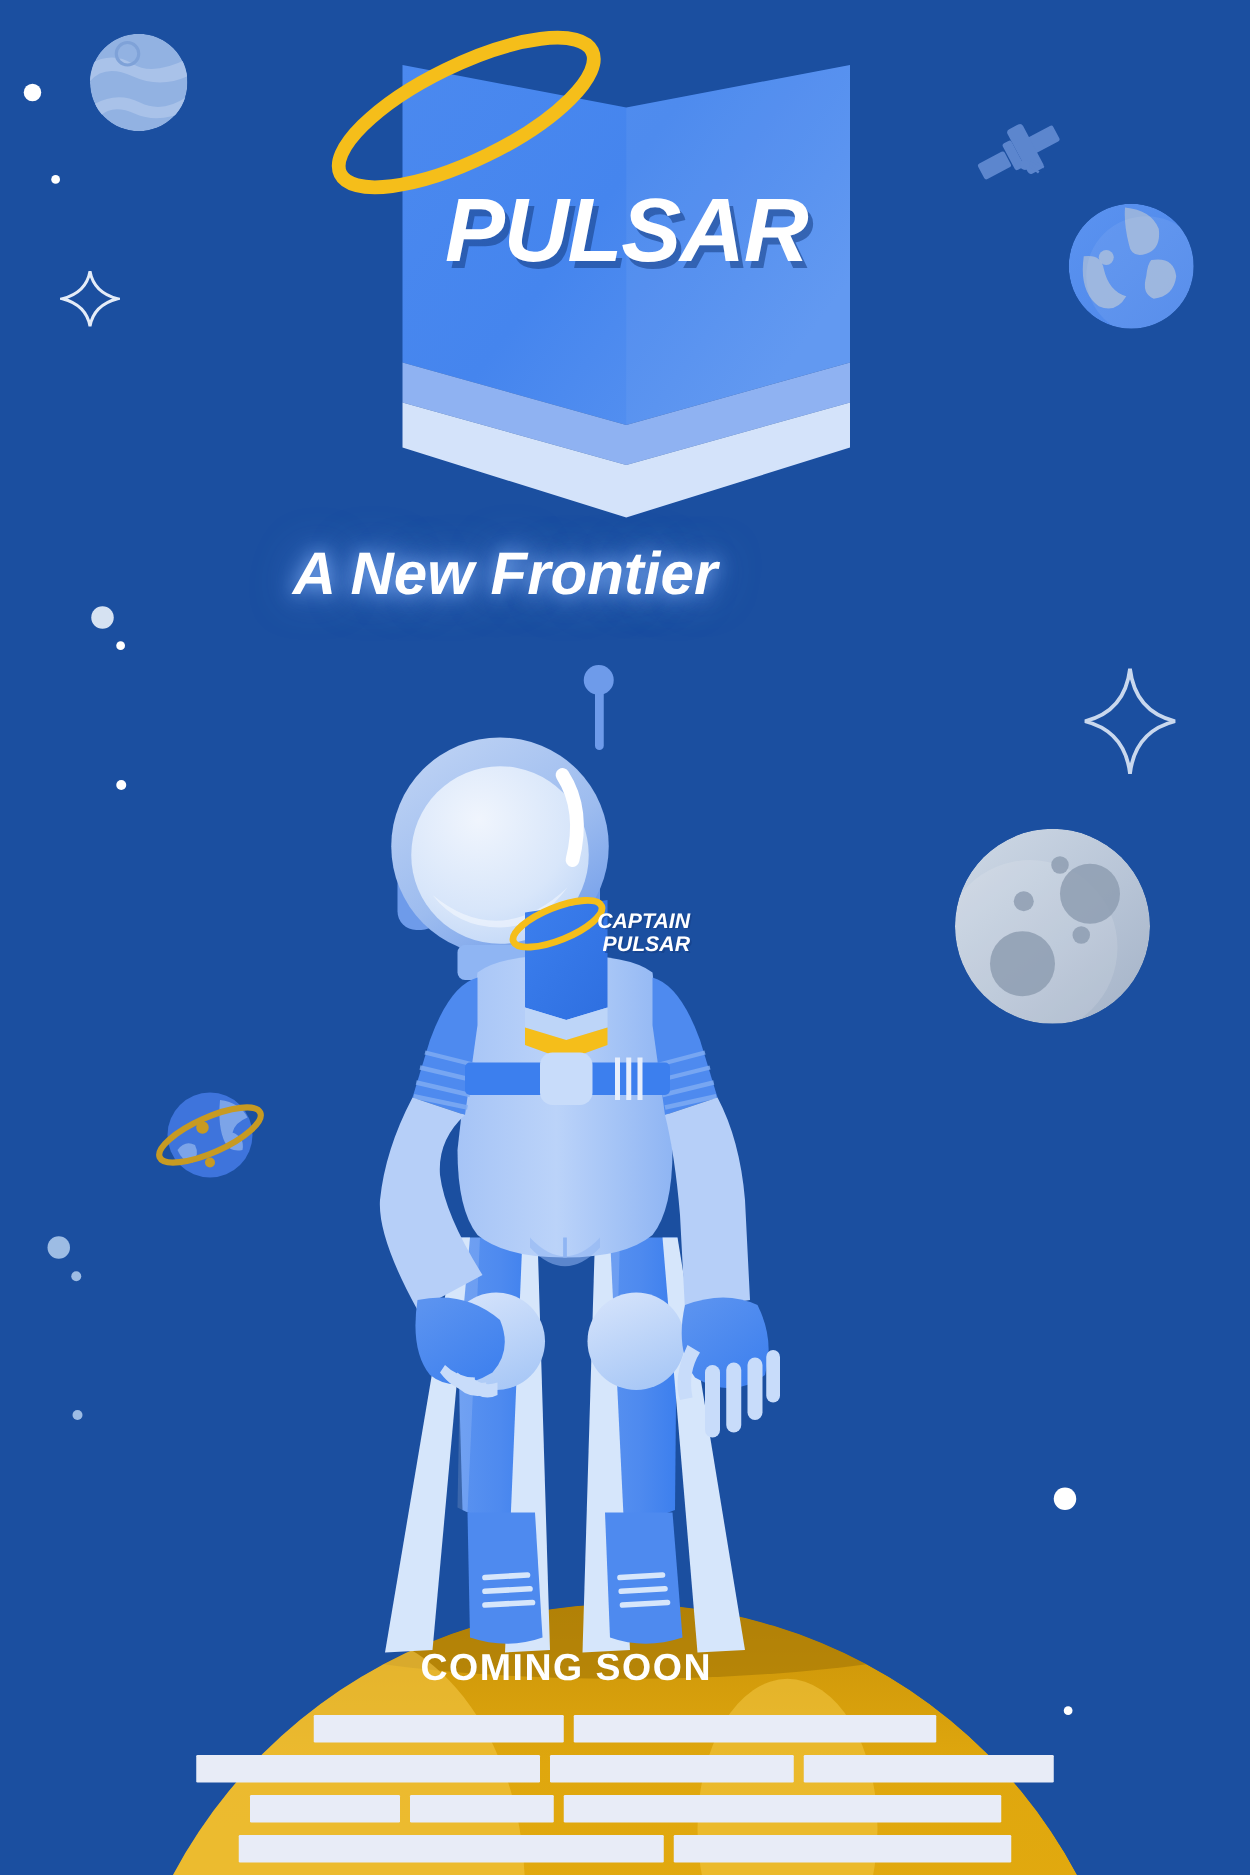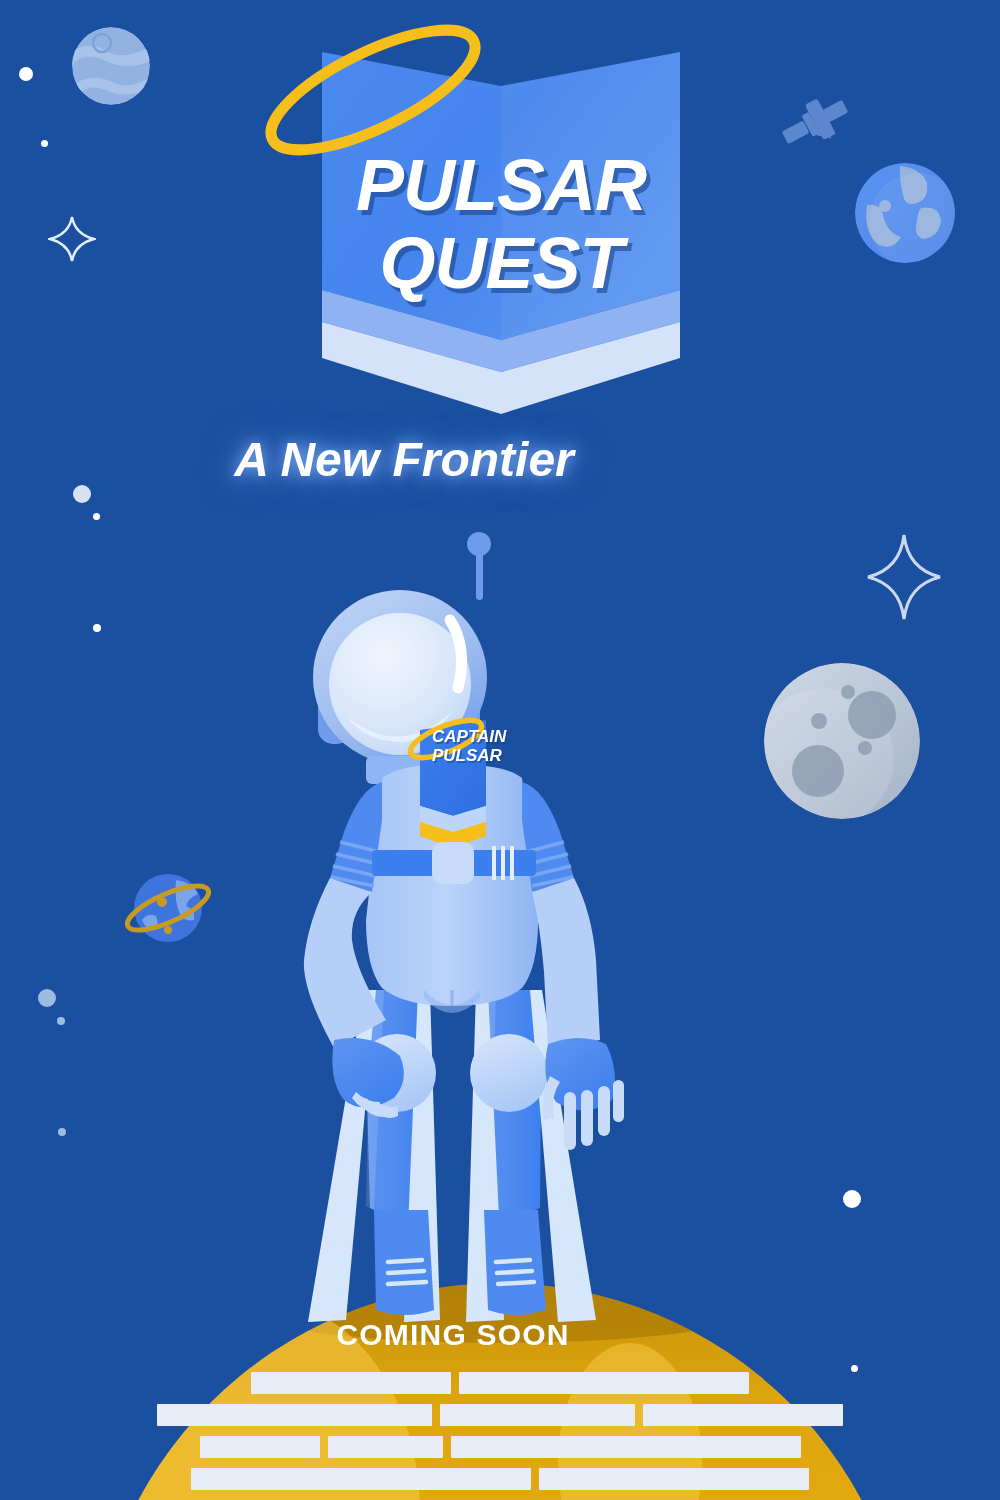--- a/index.html
+++ b/index.html
@@ -80,21 +80,21 @@
   }
   .bar-row{display:flex;justify-content:center;gap:8px;margin-bottom:10px;}
   .bar{height:22px;background:#e8ecf7;border-radius:1px;}
 
   
   #astronaut{position:absolute;left:300px;top:520px;width:400px;height:810px;z-index:30;}
 
   #chest-badge-text{
     position:absolute;
     left:432px;top:727px;
-    width:120px;text-align:left;
+    width:120px;text-align:right;
     font-style:italic;font-weight:bold;
     font-size:17px;line-height:19px;
     color:#ffffff;
     text-shadow:1.5px 1.5px 0 rgba(20,60,130,.5);
     z-index:33;
     font-family:"Liberation Sans", sans-serif;
   }
 </style>
 </head>
 <body>
@@ -370,21 +370,20 @@
 
       <path d="M4 282 L183 332 L362 282 L362 318 L183 374 L4 318 Z" fill="#D4E3FA"></path>
     </svg>
 
     <svg id="logo-ring" width="250" height="160" viewBox="0 0 250 160">
       <ellipse cx="125" cy="80" rx="112" ry="38" fill="none" stroke="#F5BE1A" stroke-width="11" transform="rotate(-26 125 80)"></ellipse>
     </svg>
 
     <div id="logo-text">
       <span>PULSAR</span>
-      <span class="l2">QUEST</span>
     </div>
   </div>
 
   <div id="tagline">A New Frontier</div>
 
   <div id="coming-soon">COMING SOON</div>
 
   <div id="placeholder-bars">
       <div class="bar-row">
         <div class="bar" style="width: 200px; background: rgb(232, 236, 247);"></div>

